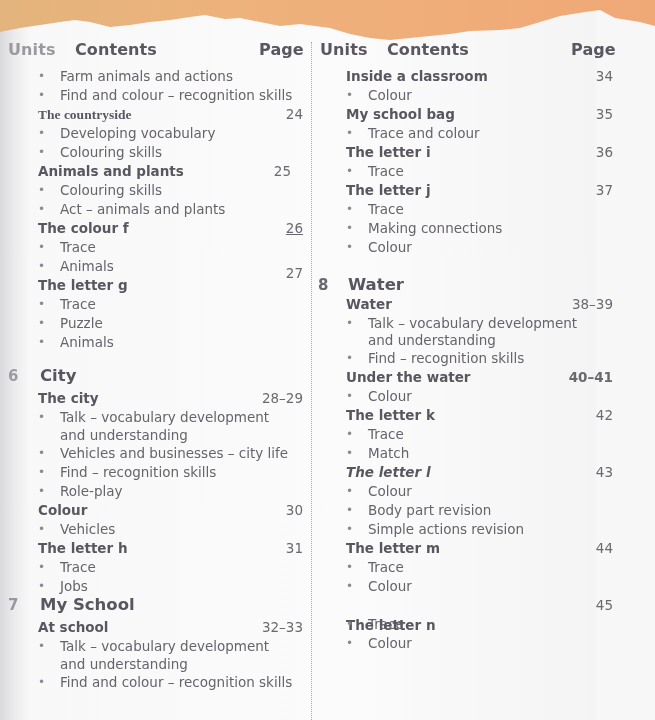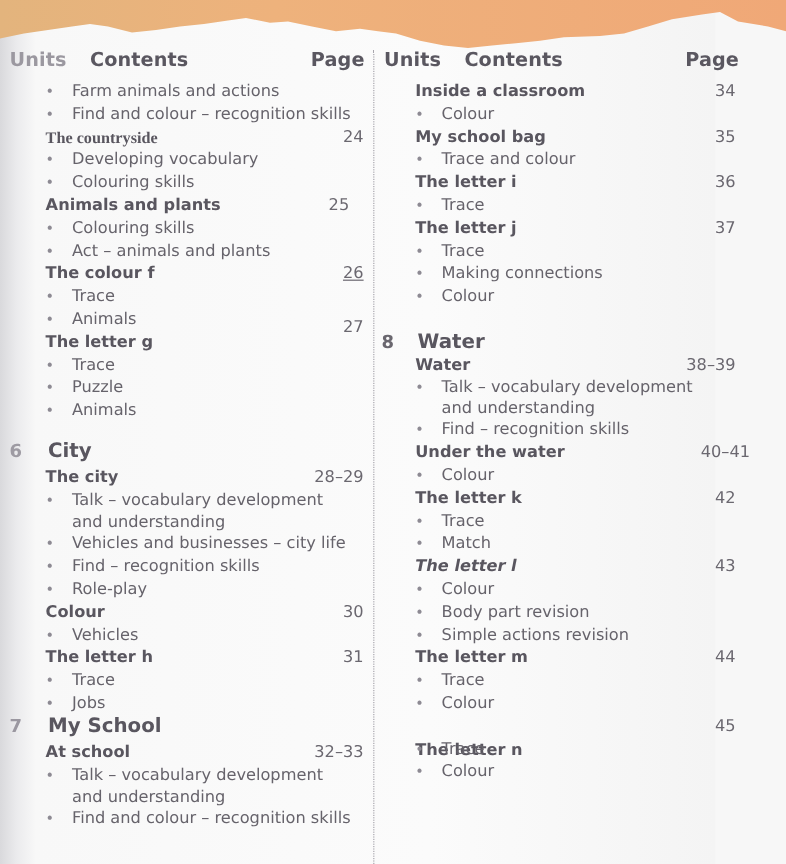--- a/index.html
+++ b/index.html
@@ -240,21 +240,21 @@
       </div>
     <div class="row bullet" style="left:34px; top:331px;">
         <span class="txt">and understanding</span>
       </div>
     <div class="row bullet" style="left:34px; top:349px;">
         <span class="dot">•</span>
         <span class="txt">Find – recognition skills</span>
       </div>
 
     <div class="row sub" style="left:34px; top:368px;">Under the water</div>
-    <div class="pg" style="right:30px; top:368px;">40–41</div>
+    <div class="pg" style="right:42px; top:368px;font-weight:bold;">40–41</div>
     <div class="row bullet" style="left:34px; top:387px;">
         <span class="dot">•</span>
         <span class="txt">Colour</span>
       </div>
 
     <div class="row sub" style="left:34px; top:406px;">The letter k</div>
     <div class="pg" style="right:42px; top:406px;">42</div>
     <div class="row bullet" style="left:34px; top:425px;">
         <span class="dot">•</span>
         <span class="txt">Trace</span>

